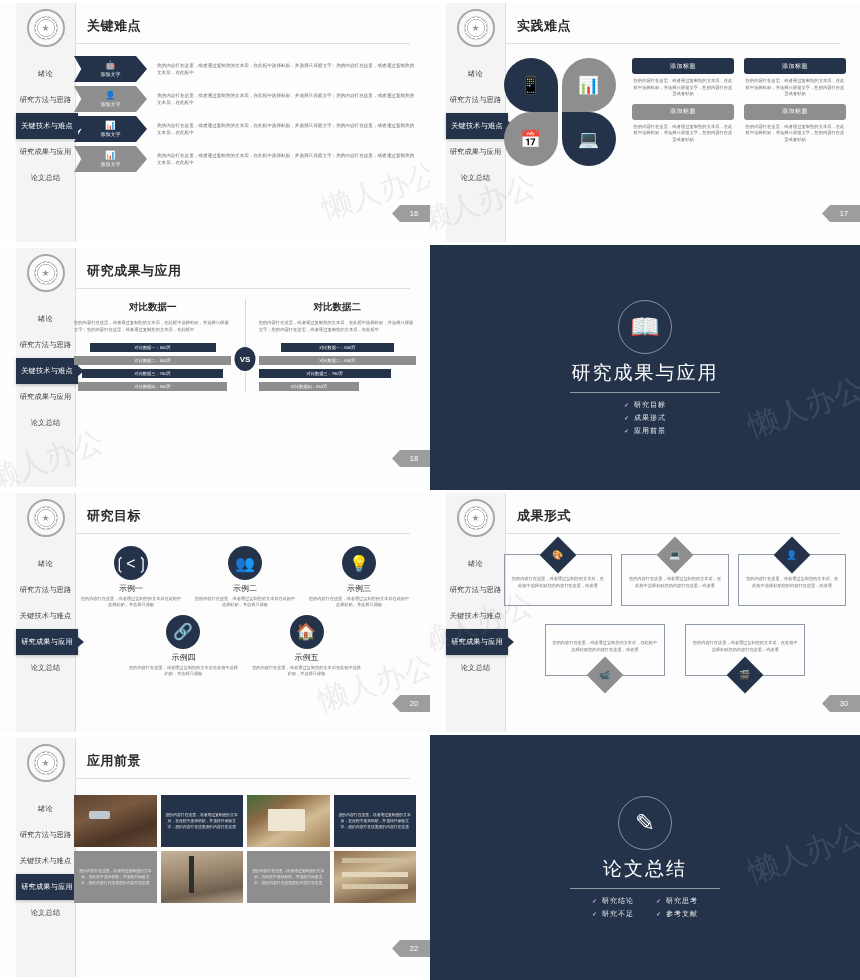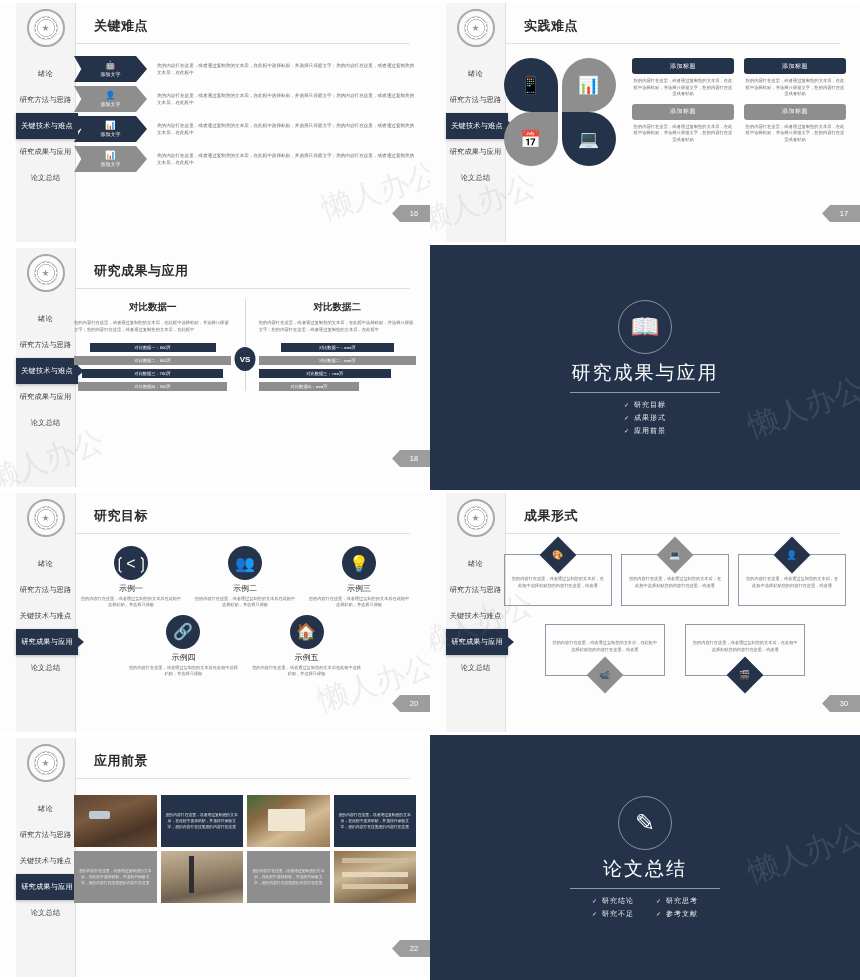--- a/index.html
+++ b/index.html
@@ -80,21 +80,21 @@
     border-left: 6px solid #25334a;
   }
   
   .content {
     position: absolute; left: 60px; top: 0;
     right: 0; bottom: 0;
     padding: 0 14px;
   }
   .title {
     font-size: 13px; font-weight: bold; color: #2a2a2a;
-    margin-top: 14px; margin-left: 20px; letter-spacing: .5px;
+    margin-top: 14px; margin-left: 13px; letter-spacing: .5px;
   }
   .title-rule {
     height: 1px; background: #e0e0e0;
     margin-top: 8px; margin-left: 2px; margin-right: 6px;
   }
   .pagenum {
     position: absolute; right: 0; bottom: 20px;
     width: 38px; height: 17px;
     background: #9d9d9d; color: #ffffff;
     font-size: 7.5px;
@@ -146,21 +146,21 @@
   }
   .card-head.navy { background: #25334a; }
   .card-head.gray { background: #8e8e8e; }
   .card-body {
     font-size: 4.3px; line-height: 6.6px; color: #6a6a6a;
     text-align: center; margin-top: 4px;
   }
   
   .cmp { display: flex; position: relative; margin-top: 12px; }
   .cmp-col { width: 46%; }
-  .cmp-col.right { margin-left: 8%; font-family: Liberation Mono, monospace; }
+  .cmp-col.right { margin-left: 8%; }
   .cmp-h { font-size: 9.5px; color: #2a2a2a; font-weight: bold; text-align: center; }
   .cmp-p { font-size: 4.3px; line-height: 7px; color: #6b6b6b; margin-top: 5px; }
   .divider {
     position: absolute; left: 50%; top: -2px; bottom: 0;
     width: 1px; background: #d8d8d8;
   }
   .vs {
     position: absolute; left: 50%; top: 46px;
     transform: translate(-50%,0);
     width: 21px; height: 24px; border-radius: 50%;

